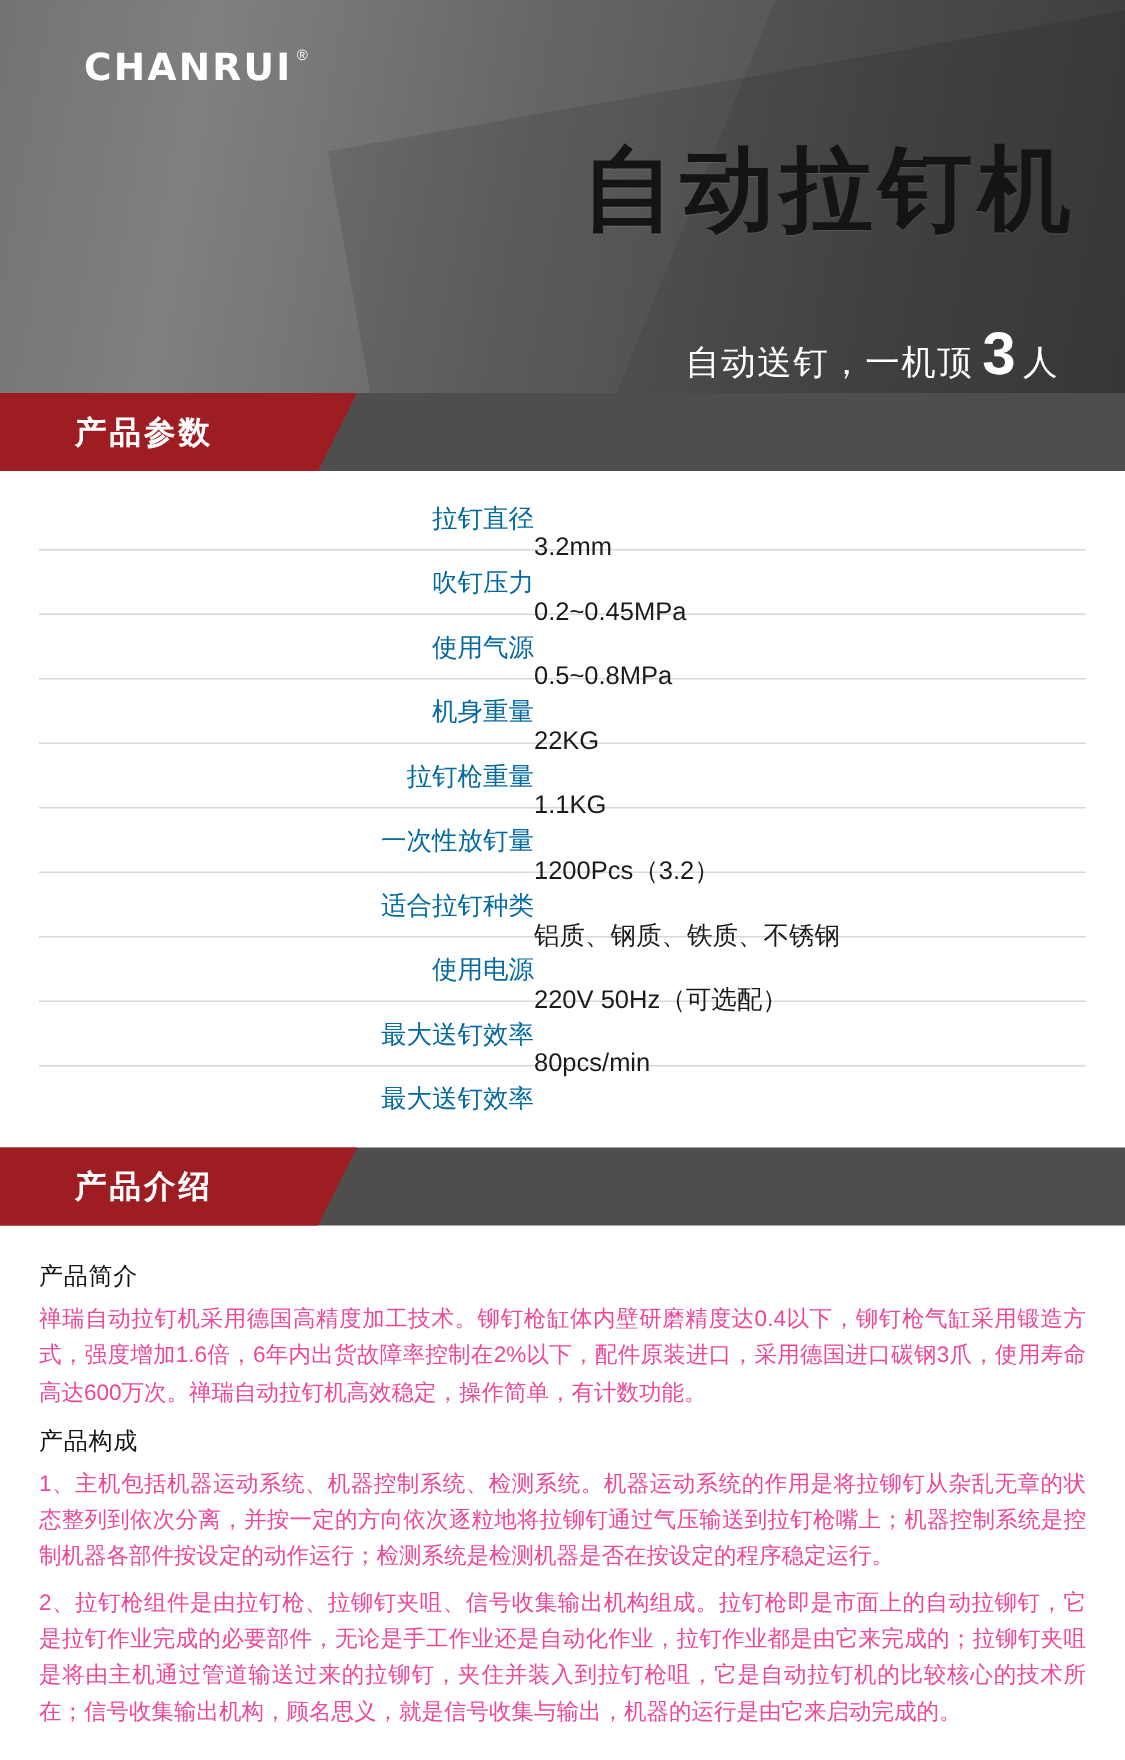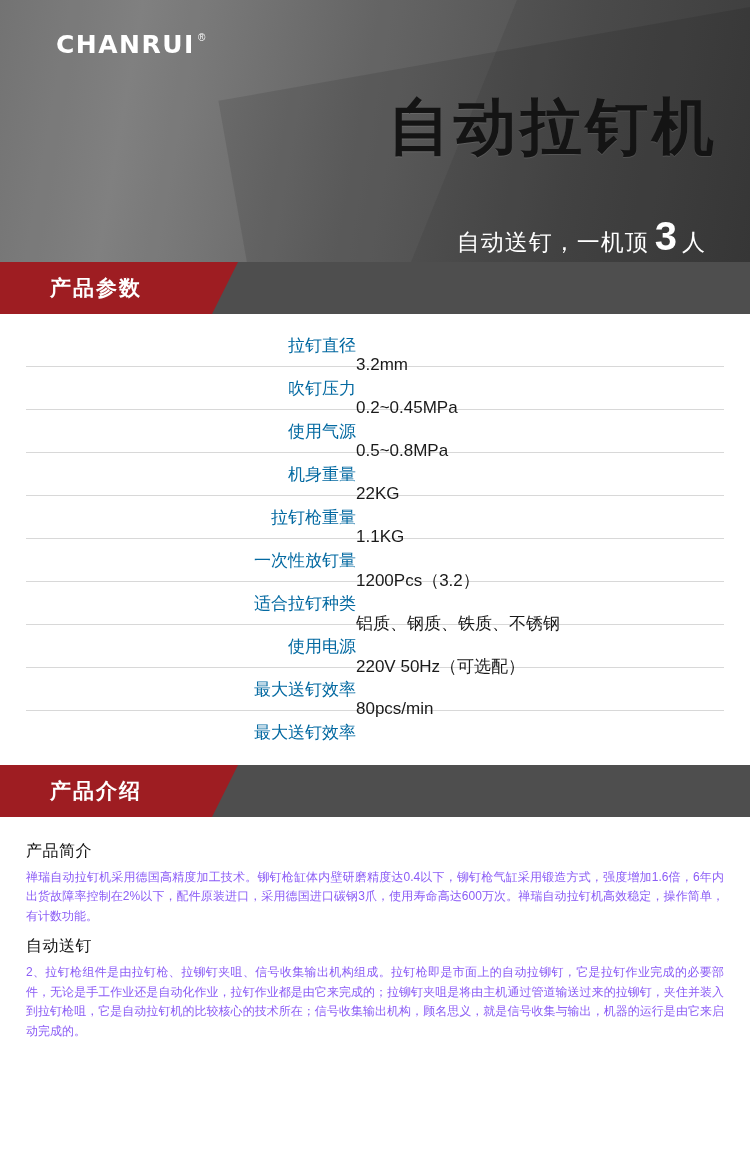--- a/index.html
+++ b/index.html
@@ -167,23 +167,23 @@
   }
   .intro h4 {
     margin: 10px 0 6px 0;
     font-size: 16px;
     font-weight: normal;
     color: #111111;
     letter-spacing: 0.5px;
   }
   .intro p {
     margin: 0 0 6px 0;
-    font-size: 12px;
+    font-size: 15px;
     line-height: 1.62;
-    color: #8b5cf6;
+    color: #ec4899;
     text-align: justify;
   }
 </style>
 </head>
 <body>
 
 <div class="page">
 
   <div class="hero">
     <div class="brand">
@@ -250,17 +250,18 @@
 
   <div class="section-bar">
     <div class="tag">
       <span class="tag-text">产品介绍</span>
     </div>
   </div>
 
   <div class="intro">
     <h4>产品简介</h4>
     <p>禅瑞自动拉钉机采用德国高精度加工技术。铆钉枪缸体内壁研磨精度达0.4以下，铆钉枪气缸采用锻造方式，强度增加1.6倍，6年内出货故障率控制在2%以下，配件原装进口，采用德国进口碳钢3爪，使用寿命高达600万次。禅瑞自动拉钉机高效稳定，操作简单，有计数功能。</p>
-    <h4>自动送钉</h4>
+    <h4>产品构成</h4>
+    <p>1、主机包括机器运动系统、机器控制系统、检测系统。机器运动系统的作用是将拉铆钉从杂乱无章的状态整列到依次分离，并按一定的方向依次逐粒地将拉铆钉通过气压输送到拉钉枪嘴上；机器控制系统是控制机器各部件按设定的动作运行；检测系统是检测机器是否在按设定的程序稳定运行。</p>
     <p>2、拉钉枪组件是由拉钉枪、拉铆钉夹咀、信号收集输出机构组成。拉钉枪即是市面上的自动拉铆钉，它是拉钉作业完成的必要部件，无论是手工作业还是自动化作业，拉钉作业都是由它来完成的；拉铆钉夹咀是将由主机通过管道输送过来的拉铆钉，夹住并装入到拉钉枪咀，它是自动拉钉机的比较核心的技术所在；信号收集输出机构，顾名思义，就是信号收集与输出，机器的运行是由它来启动完成的。</p>
   </div>
 
 </div>
 
 </body></html>

